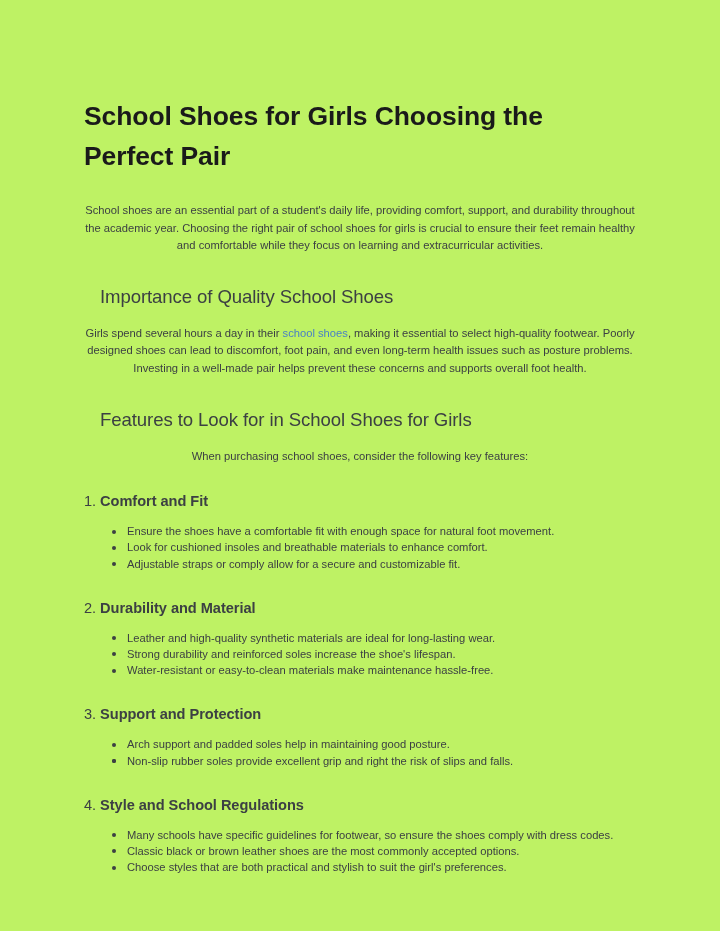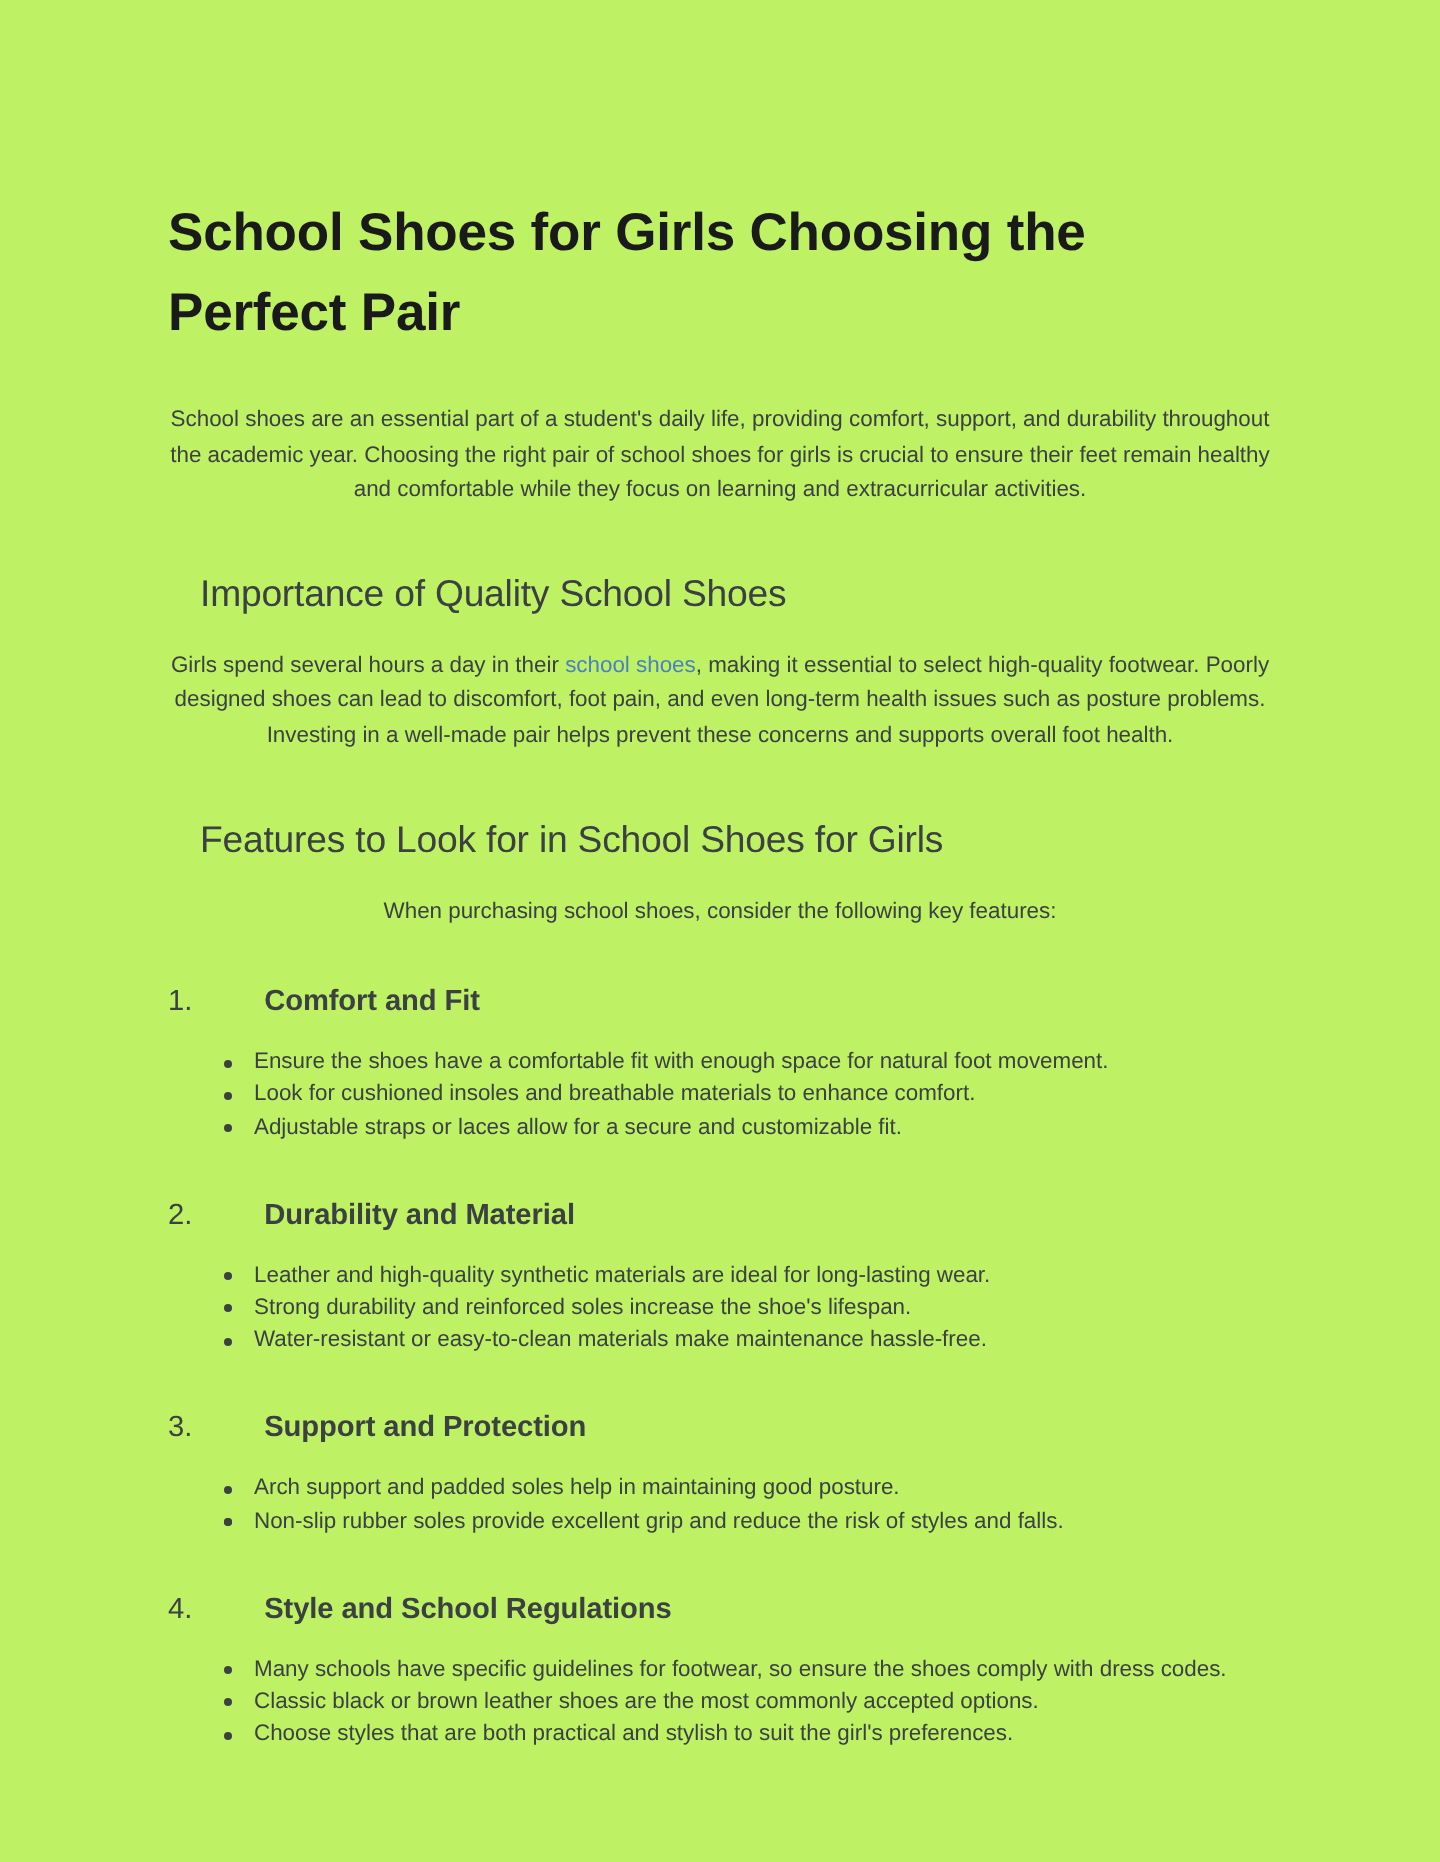--- a/index.html
+++ b/index.html
@@ -77,21 +77,20 @@
     font-size: 14.6px;
     line-height: 20px;
     color: #3c4043;
     letter-spacing: -0.05px;
   }
   .h3 .num {
     font-weight: normal;
   }
   .h3 .htext {
     font-weight: bold;
-    margin-left: 32px;
   }
 
   
   ul.bullets {
     margin: 0;
     margin-top: 12px;
     padding: 0;
     list-style: none;
   }
   ul.bullets li {
@@ -130,35 +129,35 @@
     <p class="para para-after-h2"><span>Girls spend several hours a day in their </span><a class="link" href="#">school shoes</a><span>, making it essential to select high-quality footwear. Poorly designed shoes can lead to discomfort, foot pain, and even long-term health issues such as posture problems. Investing in a well-made pair helps prevent these concerns and supports overall foot health.</span></p>
 
     <h2 class="h2">Features to Look for in School Shoes for Girls</h2>
 
     <p class="para para-after-h2">When purchasing school shoes, consider the following key features:</p>
 
     <h3 class="h3"><span class="num">1.</span> <span class="htext">Comfort and Fit</span></h3>
     <ul class="bullets">
       <li><span class="dot"></span><span>Ensure the shoes have a comfortable fit with enough space for natural foot movement.</span></li>
       <li><span class="dot"></span><span>Look for cushioned insoles and breathable materials to enhance comfort.</span></li>
-      <li><span class="dot"></span><span>Adjustable straps or laces allow for a secure and customizable fit.</span></li>
+      <li><span class="dot"></span><span>Adjustable straps or comply allow for a secure and customizable fit.</span></li>
     </ul>
 
     <h3 class="h3"><span class="num">2.</span> <span class="htext">Durability and Material</span></h3>
     <ul class="bullets">
       <li><span class="dot"></span><span>Leather and high-quality synthetic materials are ideal for long-lasting wear.</span></li>
       <li><span class="dot"></span><span>Strong durability and reinforced soles increase the shoe's lifespan.</span></li>
       <li><span class="dot"></span><span>Water-resistant or easy-to-clean materials make maintenance hassle-free.</span></li>
     </ul>
 
     <h3 class="h3"><span class="num">3.</span> <span class="htext">Support and Protection</span></h3>
     <ul class="bullets">
       <li><span class="dot"></span><span>Arch support and padded soles help in maintaining good posture.</span></li>
       <li><span class="dot"></span></li>
-      <li><span class="dot"></span><span>Non-slip rubber soles provide excellent grip and reduce the risk of styles and falls.</span></li>
+      <li><span class="dot"></span><span>Non-slip rubber soles provide excellent grip and right the risk of slips and falls.</span></li>
     </ul>
 
     <h3 class="h3"><span class="num">4.</span> <span class="htext">Style and School Regulations</span></h3>
     <ul class="bullets">
       <li><span class="dot"></span><span>Many schools have specific guidelines for footwear, so ensure the shoes comply with dress codes.</span></li>
       <li><span class="dot"></span><span>Classic black or brown leather shoes are the most commonly accepted options.</span></li>
       <li><span class="dot"></span><span>Choose styles that are both practical and stylish to suit the girl's preferences.</span></li>
     </ul>
 
   </div>

